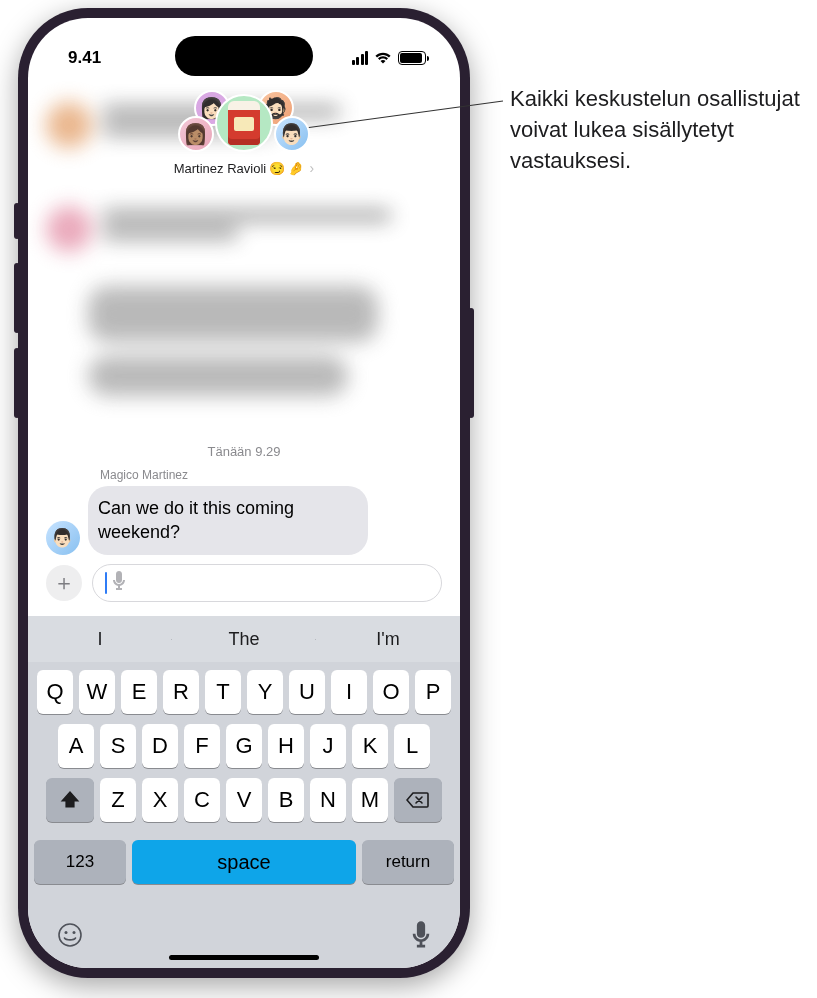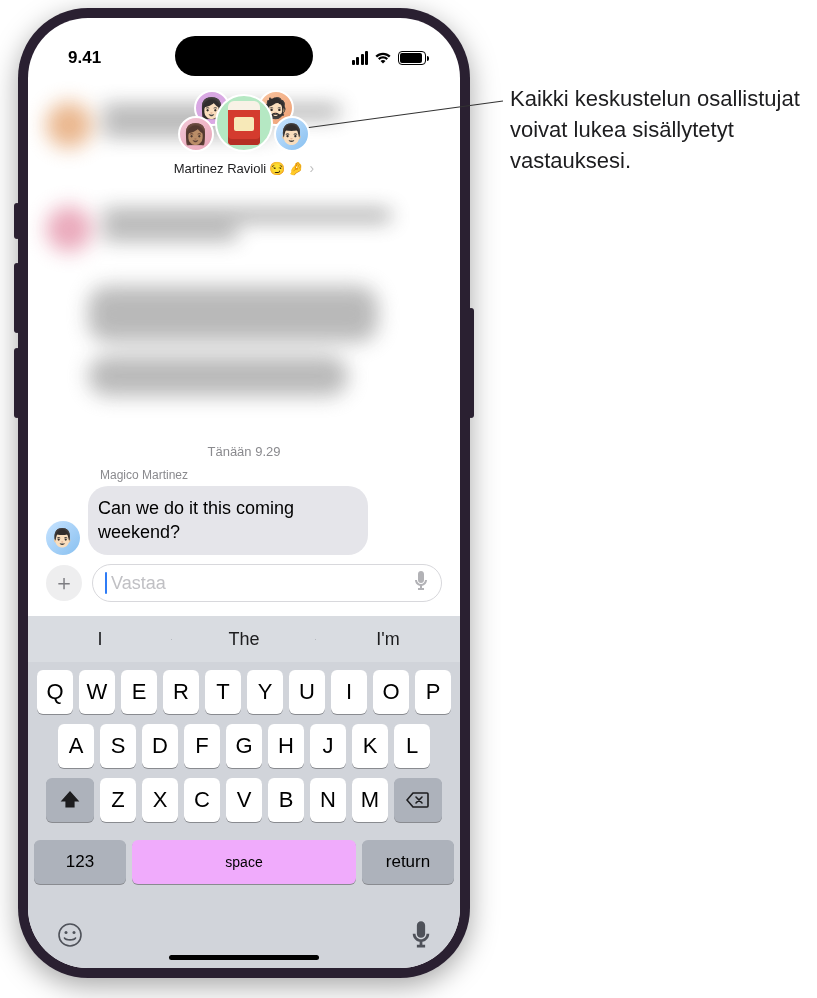--- a/index.html
+++ b/index.html
@@ -189,21 +189,21 @@
   .krow { display:flex; justify-content:center; gap:6px; }
   .key {
     width:36px; height:44px; background:#fff;
     border-radius:6px; box-shadow:0 1px 0 #898b90;
     display:flex; align-items:center; justify-content:center;
     font-size:22px; color:#000;
   }
   .key.wide { width:48px; background:#adb2bb; }
   .bottom-krow { display:flex; gap:6px; padding:8px 2px; }
   .key.k123 { width:92px; background:#adb2bb; font-size:17px; }
-  .key.space { flex:1; font-size:14px; background:#f0abfc; }
+  .key.space { flex:1; font-size:20px; background:#0ea5e9; }
   .key.return { width:92px; background:#adb2bb; font-size:17px; }
 
   .kb-footer {
     height:56px; display:flex; justify-content:space-between; align-items:center;
     padding:0 28px 4px;
     color:#4f525a;
     font-size:26px;
   }
 
   .home-indicator {
@@ -298,21 +298,20 @@
         <div class="msg-avatar">
             <span>👨🏻</span>
           </div>
         <div class="bubble">Can we do it this coming weekend?</div>
       </div>
 
       <div class="compose-row">
         <div class="plus-btn">＋</div>
         <div class="compose-field">
           <div class="caret"></div>
-          <span class="placeholder">Vastaa</span>
           <span class="mic-inline">
             <svg width="16" height="20" viewBox="0 0 16 20">
                 <path fill="#b2b2b6" d="M8 0c-1.7 0-3 1.3-3 3v6c0 1.7 1.3 3 3 3s3-1.3 3-3V3c0-1.7-1.3-3-3-3zM2 9c0 3 2.2 5.4 5 5.9V17H5v2h6v-2H9v-2.1c2.8-.5 5-2.9 5-5.9h-2c0 2.2-1.8 4-4 4s-4-1.8-4-4H2z"></path>
               </svg>
           </span>
         </div>
       </div>
 
       <div class="keyboard">
         <div class="suggestions">

